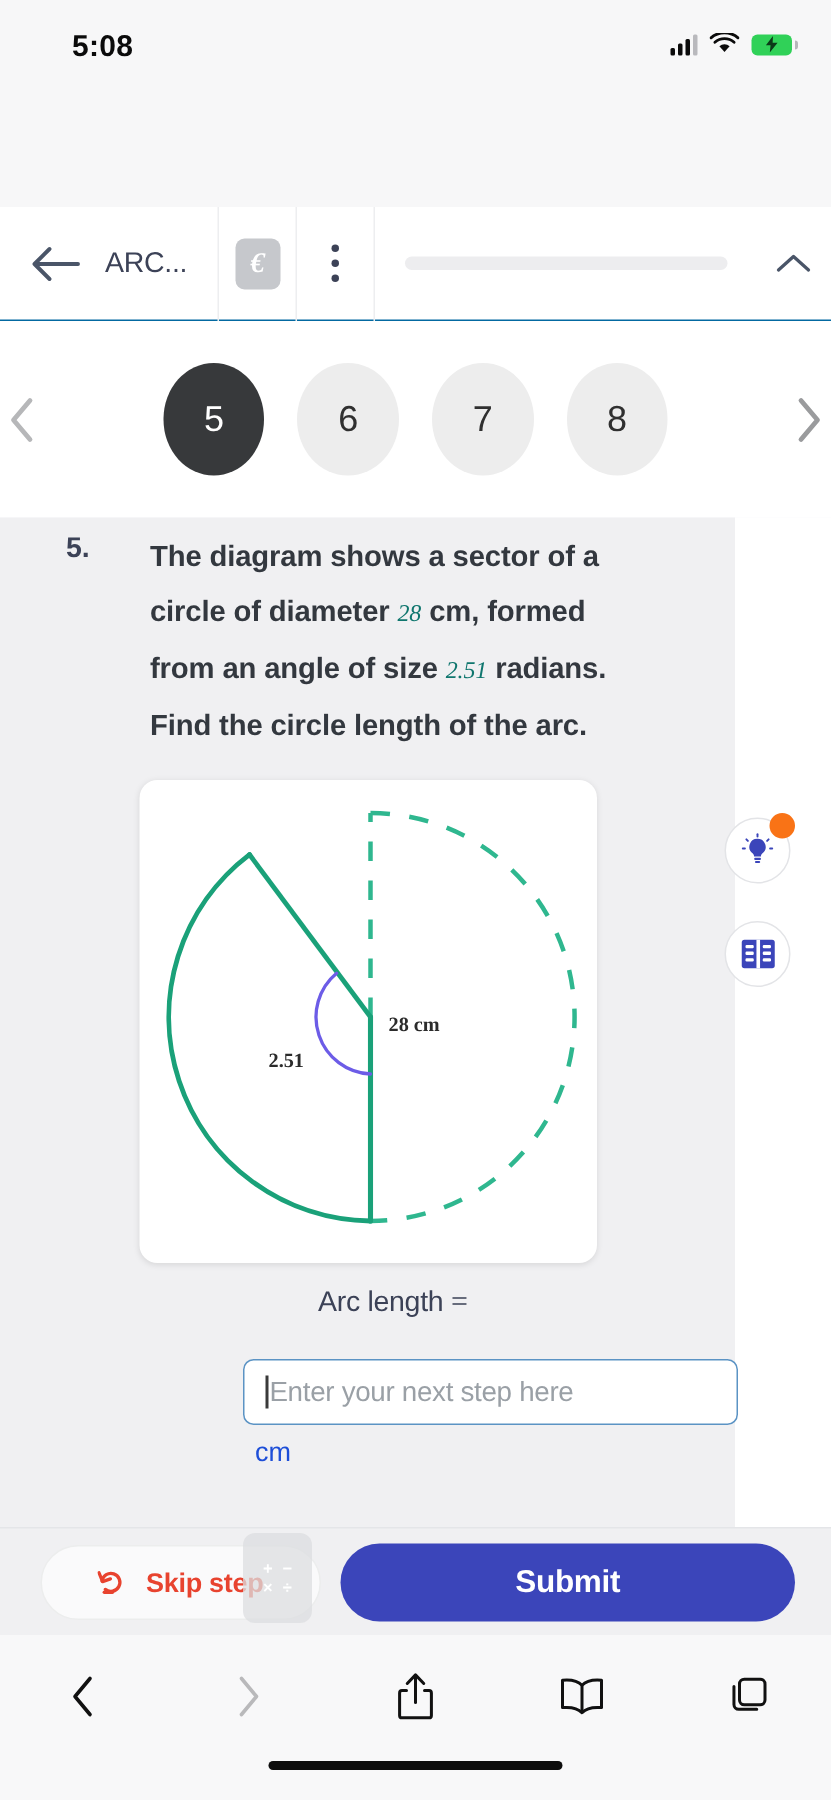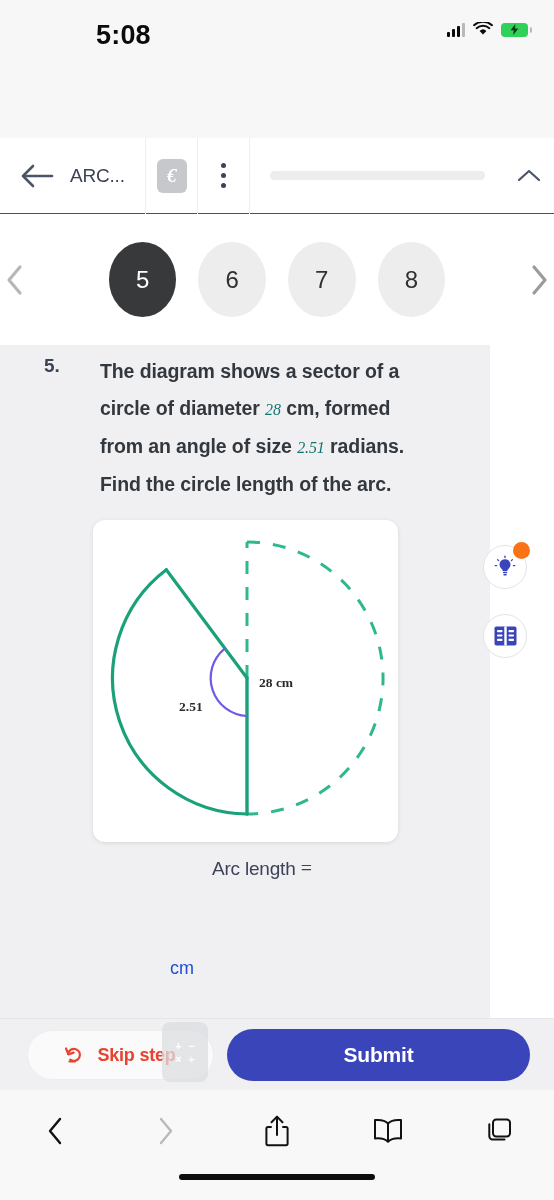--- a/index.html
+++ b/index.html
@@ -11,23 +11,22 @@
   }
   #app { position: relative; width: 554px; height: 1200px; background: #f7f7f8; }
 
   
   .statusbar {
     position: absolute; top: 0; left: 0; width: 554px; height: 58px;
     background: #f7f7f8;
   }
   .status-time {
     position: absolute; left: 48px; top: 20px;
-    font-size: 27px; font-weight: 600; color: #0b0b0b;
+    font-size: 20px; font-weight: 600; color: #0b0b0b;
     letter-spacing: 0.2px;
-    margin-left: 48px;
   }
   .status-right {
     position: absolute; right: 26px; top: 22px;
     display: flex; align-items: center; gap: 8px;
   }
   .sig-bars { display: flex; align-items: flex-end; gap: 2px; height: 14px; }
   .sig-bars i { display: block; width: 3px; background: #0b0b0b; border-radius: 1px; }
   .sig-bars i:nth-child(1) { height: 5px; }
   .sig-bars i:nth-child(2) { height: 8px; }
   .sig-bars i:nth-child(3) { height: 11px; }
@@ -327,20 +326,24 @@
 
         <path d="M 154 196 A 38 38 0 0 1 131.4 128.8" stroke="#6c5ce7" stroke-width="2.2" fill="none" stroke-linecap="round"></path>
         <text x="166" y="167" font-family="'Liberation Serif', serif" font-size="13.5" font-weight="700" fill="#2b2b2b">28 cm</text>
         <text x="86" y="191" font-family="'Liberation Serif', serif" font-size="13.5" font-weight="700" fill="#2b2b2b">2.51</text>
       </svg>
     </div>
 
     <div class="ans-label">
       <span>Arc length</span>
       <span class="ans-eq">=</span>
+    </div>
+    <div class="ans-input">
+      <span class="caret"></span>
+      <span class="ph">Enter your next step here</span>
     </div>
     <div class="ans-unit">cm</div>
 
     <div class="side-btn side-hint">
       <svg width="24" height="24" viewBox="0 0 24 24">
         <path d="M12 4.2 a5.4 5.4 0 0 1 3.3 9.7 c-0.7 0.6 -1 1.2 -1 2.1 h-4.6 c0 -0.9 -0.3 -1.5 -1 -2.1 A5.4 5.4 0 0 1 12 4.2 Z" fill="#3b45ba"></path>
         <rect x="9.8" y="16.8" width="4.5" height="1.5" rx="0.7" fill="#3b45ba"></rect>
         <rect x="10.3" y="19" width="3.5" height="1.4" rx="0.7" fill="#3b45ba"></rect>
         <g stroke="#3b45ba" stroke-width="1.3" stroke-linecap="round">
           <path d="M12 1.2 V2.6"></path>

